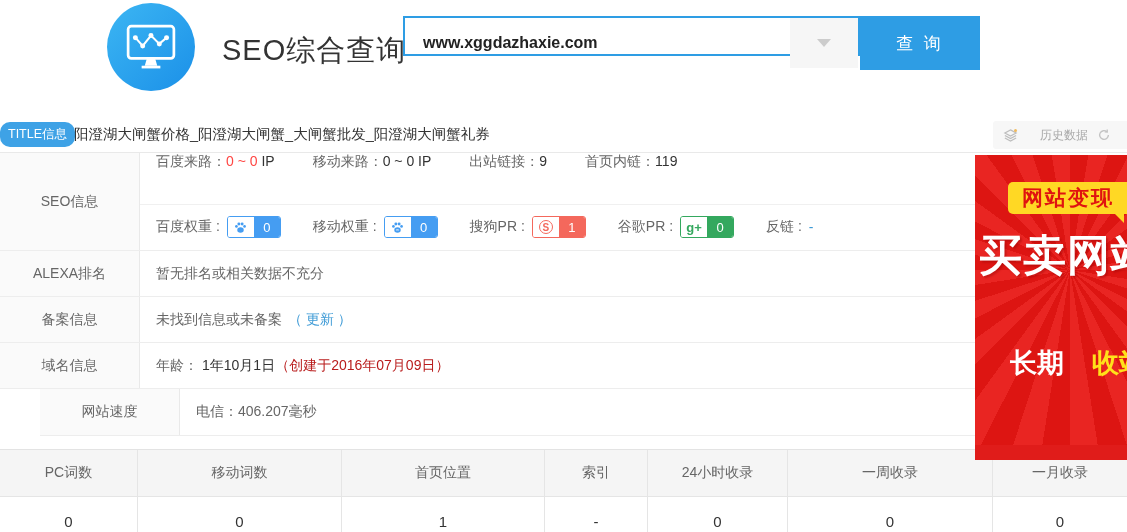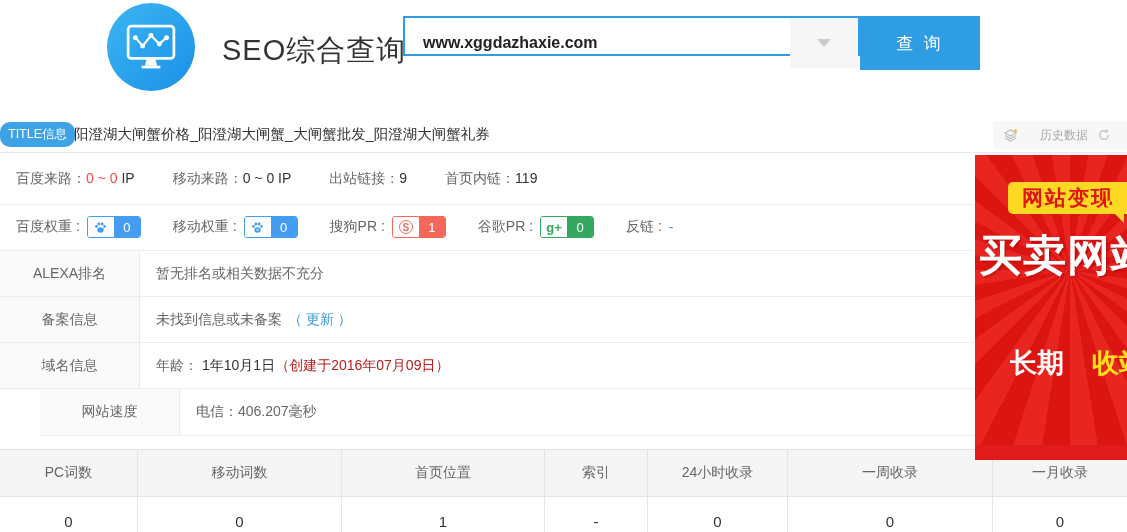--- a/index.html
+++ b/index.html
@@ -34,21 +34,21 @@
   .hist-btn { left:993px; }
   .more-btn { left:1087px; width:70px; }
 
   
   .info-table { position:absolute; left:0; top:152px; width:1127px; border-top:1px solid #e9e9e9; }
   .irow { display:flex; border-bottom:1px solid #ededed; }
   .label-cell { width:140px; flex:none; background:#fafafa; border-right:1px solid #e9e9e9;
                 display:flex; align-items:center; justify-content:center; font-size:14px; color:#666; }
   .content-cell { flex:1; display:flex; align-items:center; padding-left:16px; font-size:14px; color:#666; }
   .seo-content { flex:1; display:flex; flex-direction:column; padding:0; }
-  .seo-line { display:flex; align-items:center; padding-left:16px; font-size:14px; color:#666; }
+  .seo-line { display:flex; padding-left:16px; font-size:14px; color:#666; }
   .seo-line1 { height:52px; border-bottom:1px solid #f0f0f0; }
   .seo-line2 { height:44px; }
   .kv { margin-right:38px; white-space:nowrap; }
   .kv .k { color:#666; }
   .kv .v { color:#333; }
   .kv .v.red { color:#ff4643; }
   .witem { margin-right:32px; display:flex; align-items:center; white-space:nowrap; }
   .wbadge { display:inline-flex; height:22px; border-radius:3px; overflow:hidden; margin-left:7px; }
   .wbadge .ic { width:26px; background:#fff; display:flex; align-items:center; justify-content:center; }
   .wbadge .num { width:26px; color:#fff; font-size:13px; display:flex; align-items:center; justify-content:center; }
@@ -134,20 +134,21 @@
     <svg width="14" height="14" viewBox="0 0 24 24" fill="none" stroke="#c4c4c4" stroke-width="2.4">
       <path d="M19.5 12 a7.5 7.5 0 1 1 -2.6-5.7"></path>
         <path d="M17.5 2.5 L17.5 6.8 13.2 6.6"></path>
     </svg>
     <span>更</span>
   </div>
 
   <div class="info-table">
 
     <div class="irow" style="height:98px;">
+      <div class="label-cell">SEO信息</div>
       <div class="seo-content">
         <div class="seo-line seo-line1">
           <span class="kv"><span class="k">百度来路：</span><span class="v red">0 ~ 0</span><span class="v"> IP</span></span>
           <span class="kv"><span class="k">移动来路：</span><span class="v">0 ~ 0 IP</span></span>
           <span class="kv"><span class="k">出站链接：</span><span class="v">9</span></span>
           <span class="kv"><span class="k">首页内链：</span><span class="v">119</span></span>
         </div>
         <div class="seo-line seo-line2">
           <span class="witem">
             <span>百度权重 :</span>

